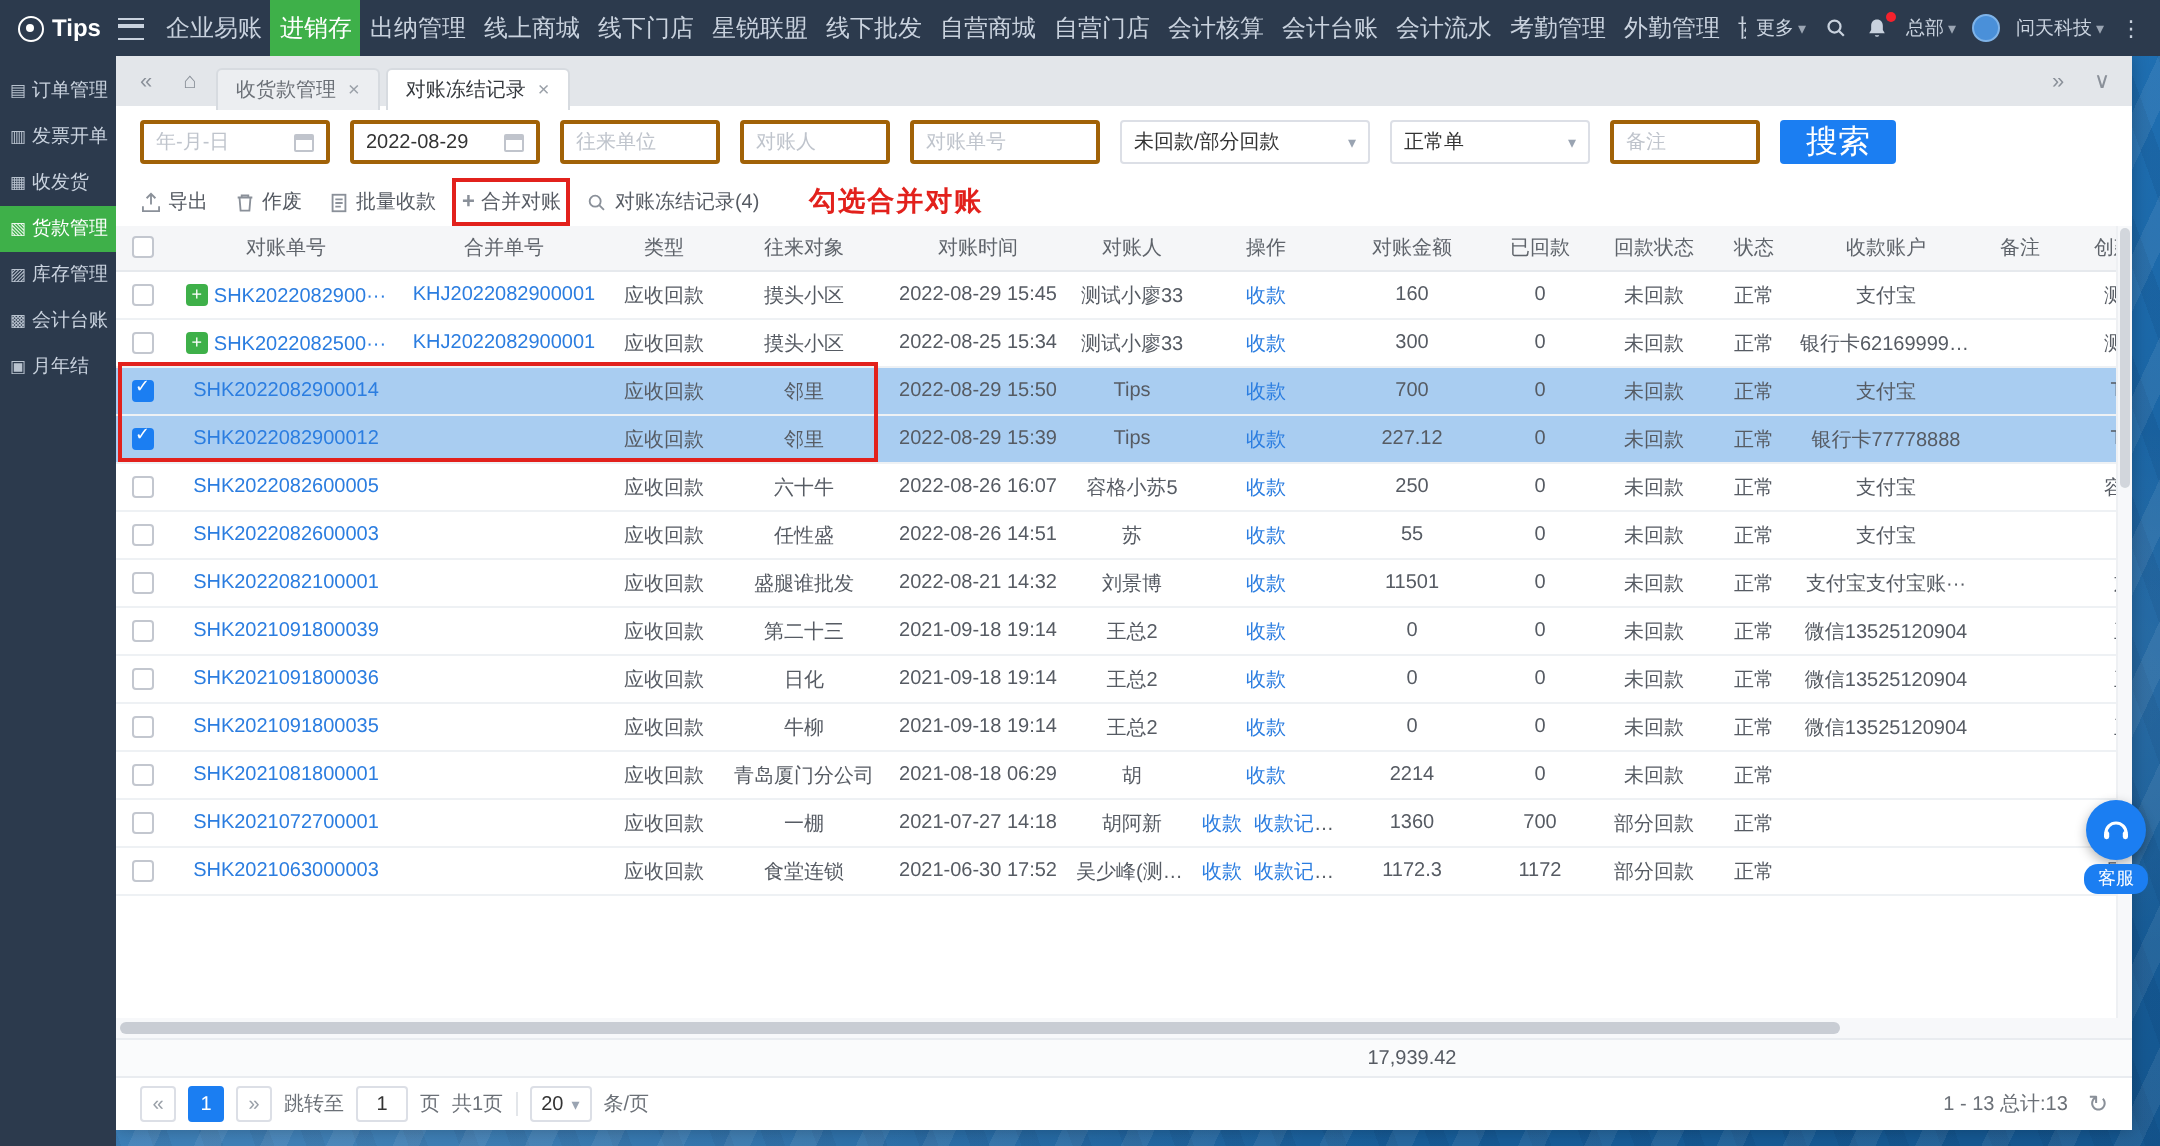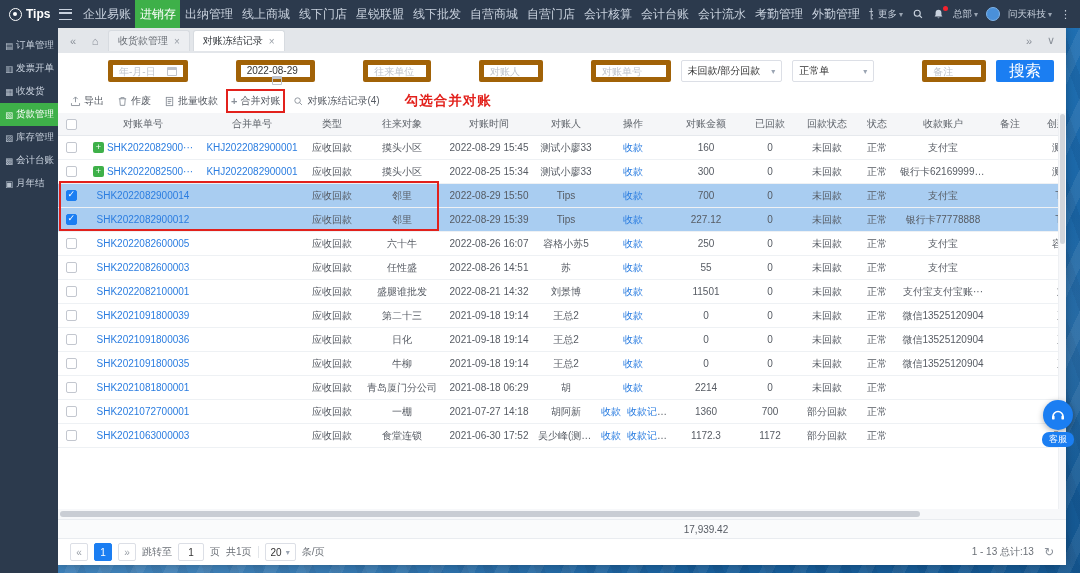--- a/index.html
+++ b/index.html
@@ -34,27 +34,27 @@
   .sidebar{position:absolute;top:28px;left:0;width:58px;height:545px;background:#2c3a4d;z-index:10;}
   .side-menu{padding-top:6px;}
   .side-item{height:23px;display:flex;align-items:center;gap:3px;padding:0 5px;color:#c9d2de;font-size:9.5px;cursor:pointer;white-space:nowrap;}
   .side-item.active{background:#3eb049;color:#fff;}
   .side-icon{font-size:8.5px;opacity:.9;}
   
   .main{position:absolute;left:58px;top:28px;width:1008px;height:537px;background:#fff;display:flex;flex-direction:column;box-shadow:0 0 8px rgba(0,0,0,.25);}
   .tabbar{height:25px;flex:none;background:#e3e6ea;display:flex;align-items:center;padding:0 6px;gap:4px;}
   .tb-ic{width:18px;height:18px;display:flex;align-items:center;justify-content:center;color:#8a9099;font-size:11px;cursor:pointer;}
   .tb-ic.pushright{margin-left:auto;}
-  .tab-list{display:flex;align-items:flex-start;height:100%;gap:3px;padding-top:4px;}
+  .tab-list{display:flex;align-items:flex-end;height:100%;gap:3px;padding-top:4px;}
   .tab{height:21px;display:flex;align-items:center;gap:6px;padding:0 9px;font-size:10px;color:#6b7077;background:#eceef1;border:1px solid #d7dbe0;border-bottom:none;border-radius:3px 3px 0 0;cursor:pointer;box-sizing:border-box;}
   .tab.active{background:#fff;color:#34383d;}
   .tab-close{font-size:10px;color:#9aa0a8;}
   
   .filterbar{height:36px;flex:none;display:flex;align-items:center;gap:10px;padding:0 12px;}
-  .f-field{height:22px;border:5px solid #a16207;border-radius:2px;display:flex;align-items:center;padding:0 6px;background:#fff;box-sizing:border-box;margin-left:38px;}
+  .f-field{height:22px;border:2px solid #a16207;border-radius:2px;display:flex;align-items:center;padding:0 6px;background:#fff;box-sizing:border-box;}
   .f-field input{border:none;outline:none;width:100%;font-size:10px;font-family:inherit;color:#333;background:transparent;padding:0;}
   .f-field input::placeholder{color:#bfc4cc;}
   .cal-icon{width:10px;height:9px;border:1px solid #c0c4cc;border-top:3px solid #c0c4cc;border-radius:1px;flex:none;margin-left:4px;box-sizing:border-box;}
   .f-select{height:22px;border:1px solid #dcdfe6;border-radius:2px;display:flex;align-items:center;justify-content:space-between;padding:0 6px;font-size:10px;color:#333;cursor:pointer;background:#fff;box-sizing:border-box;}
   .search-btn{height:22px;padding:0 13px;border-radius:2px;background:#1b7ef2;color:#fff;font-size:16px;display:flex;align-items:center;cursor:pointer;flex:none;}
   
   .toolbar{height:24px;flex:none;display:flex;align-items:center;gap:13px;padding:0 12px;font-size:10px;color:#565b63;}
   .tool-btn{display:flex;align-items:center;gap:3px;cursor:pointer;white-space:nowrap;}
   .t-ic{color:#8a9099;display:flex;align-items:center;}
   .t-ic.plus{font-size:11px;font-weight:bold;}
@@ -205,21 +205,21 @@
         </div>
       <span class="tb-ic pushright">»</span>
       <span class="tb-ic">∨</span>
     </div>
 
     <div class="filterbar">
       <div class="f-field" style="width:95px;">
         <input placeholder="年-月-日" style="">
         <span class="cal-icon"></span>
       </div>
-      <div class="f-field" style="width:95px;flex-direction:column;">
+      <div class="f-field" style="width:95px;">
         <input value="2022-08-29" style="">
         <span class="cal-icon"></span>
       </div>
       <div class="f-field" style="width:80px;">
         <input placeholder="往来单位" style="">
       </div>
       <div class="f-field" style="width:75px;">
         <input placeholder="对账人" style="">
       </div>
       <div class="f-field" style="width:95px;">

